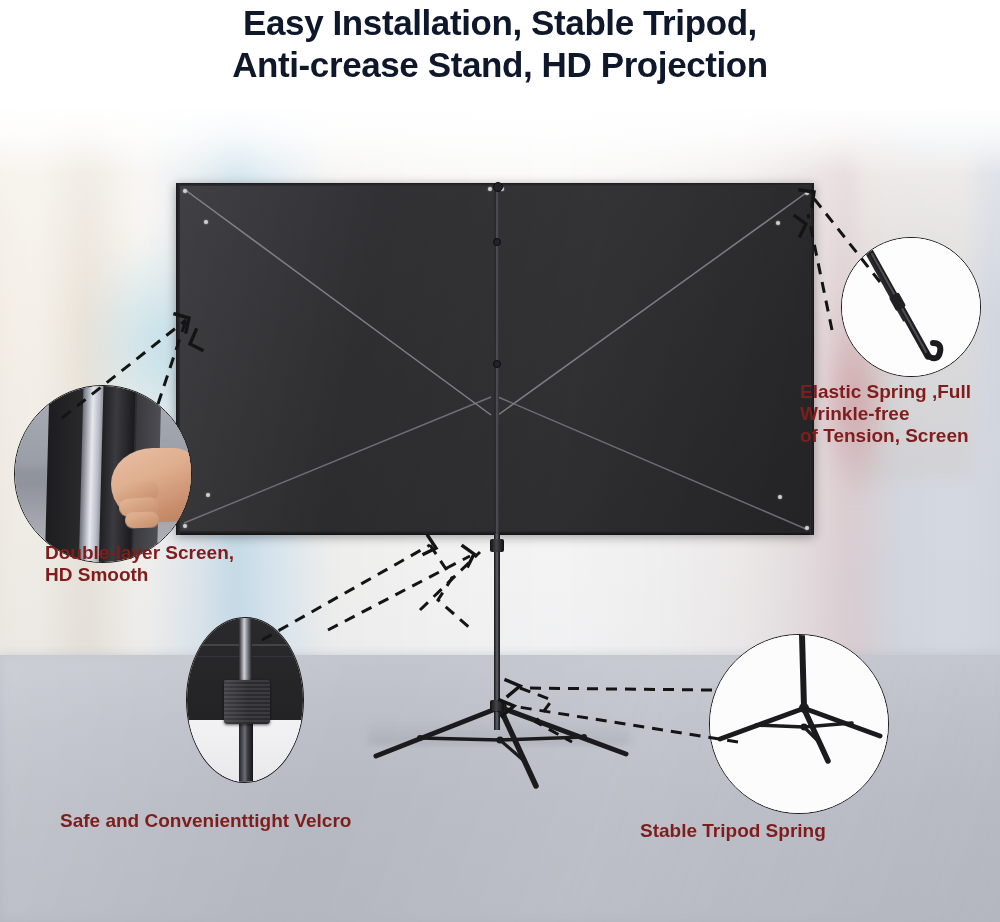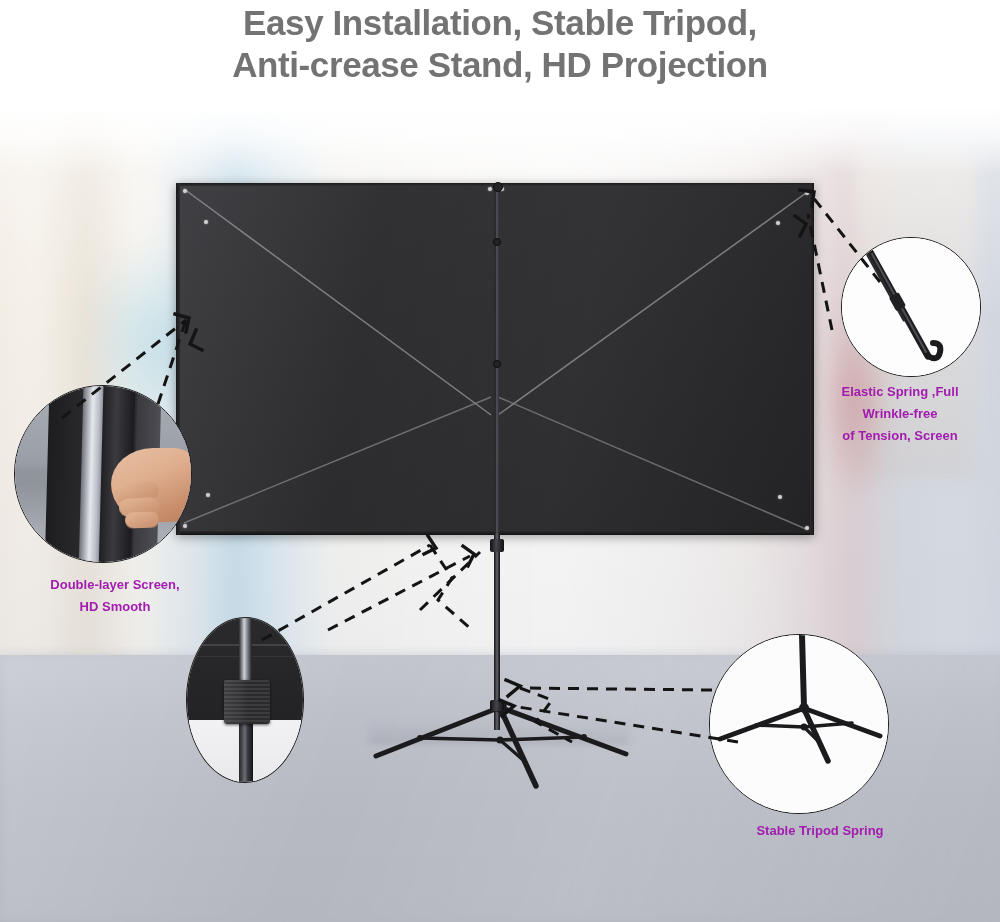--- a/index.html
+++ b/index.html
@@ -63,21 +63,21 @@
     background:linear-gradient(180deg,#ffffff 0%, rgba(255,255,255,.72) 45%, rgba(255,255,255,0) 100%);}
 
   
   .headline{
     position:absolute;left:0;top:2px;width:1000px;
     text-align:center;
     font-weight:bold;
     font-size:35px;
     line-height:42px;
     letter-spacing:-0.4px;
-    color:#737373;
+    color:#0f172a;
     font-family:"Liberation Sans", sans-serif;
     z-index:40;
   }
 
   
   .screen{
     position:absolute;
     left:176px;top:183px;width:638px;height:352px;
     z-index:12;
   }
@@ -140,22 +140,22 @@
 
   
   .inset{
     position:absolute;border-radius:50%;overflow:hidden;
     border:1.6px solid #1a1a1a;
     z-index:20;
     background:#fff;
   }
   .inset-label{
     position:absolute;z-index:25;
-    font-weight:bold;font-size:13px;line-height:22px;color:#a21caf;
-    text-align:center;
+    font-weight:bold;font-size:19px;line-height:22px;color:#7f1d1d;
+    text-align:left;
     font-family:"Liberation Sans", sans-serif;
   }
 
   
   #inset-hand{left:14px;top:385px;width:176px;height:176px;}
   .hand-bg{position:absolute;inset:0;background:linear-gradient(180deg,#9fa3ab 0%,#8f939b 55%,#b7bac1 100%);}
   .hand-blur-top{position:absolute;left:0;top:0;width:100%;height:46%;
     background:linear-gradient(180deg,#a8acb4,#9a9ea6);filter:blur(3px);}
   .scr-strip-dark1{position:absolute;left:32px;top:-6px;width:40px;height:200px;
     background:linear-gradient(90deg,#1d1d1f,#2b2b2e);transform:rotate(1.5deg);}
@@ -326,21 +326,21 @@
     <div class="hand-blur-top"></div>
     <div class="scr-strip-dark1"></div>
     <div class="scr-strip-light"></div>
     <div class="scr-strip-dark2"></div>
     <div class="scr-strip-dark3"></div>
     <div class="hand"></div>
     <div class="finger f1"></div>
     <div class="finger f2"></div>
     <div class="finger f3"></div>
   </div>
-  <div class="inset-label" style="left:0px;top:574px;width:230px;">
+  <div class="inset-label" style="left:0px;top:542px;width:230px;padding-left:45px;">
     <div>Double-layer Screen,</div>
     <div>HD Smooth</div>
   </div>
 
   <div class="inset" id="inset-spring">
     <div class="spring-bg"></div>
     <svg viewBox="0 0 138 138" style="position:absolute;inset:0;">
 
       <line x1="28" y1="14" x2="86" y2="118" stroke="#1e1e20" stroke-width="7" stroke-linecap="round"></line>
 
@@ -361,20 +361,23 @@
 
   <div class="inset" id="inset-velcro">
     <div class="velcro-bg"></div>
     <div class="velcro-fabric-seam"></div>
     <div class="velcro-fabric-seam2"></div>
     <div class="velcro-pole-top"></div>
     <div class="velcro-pole-bot"></div>
     <div class="velcro-strap"></div>
     <div class="velcro-strap-hl"></div>
   </div>
+  <div class="inset-label" style="left:60px;top:810px;width:420px;">
+    <div>Safe and Convenienttight Velcro</div>
+  </div>
 
   <div class="inset" id="inset-tripod">
     <div class="tripod-bg"></div>
     <svg viewBox="0 0 178 178" style="position:absolute;inset:0;">
       <g stroke="#1b1b1e" fill="none" stroke-linecap="round">
 
         <line x1="92" y1="0" x2="94" y2="72" stroke-width="6"></line>
 
         <circle cx="94" cy="73" r="5" fill="#1d1d20" stroke="none"></circle>
 

